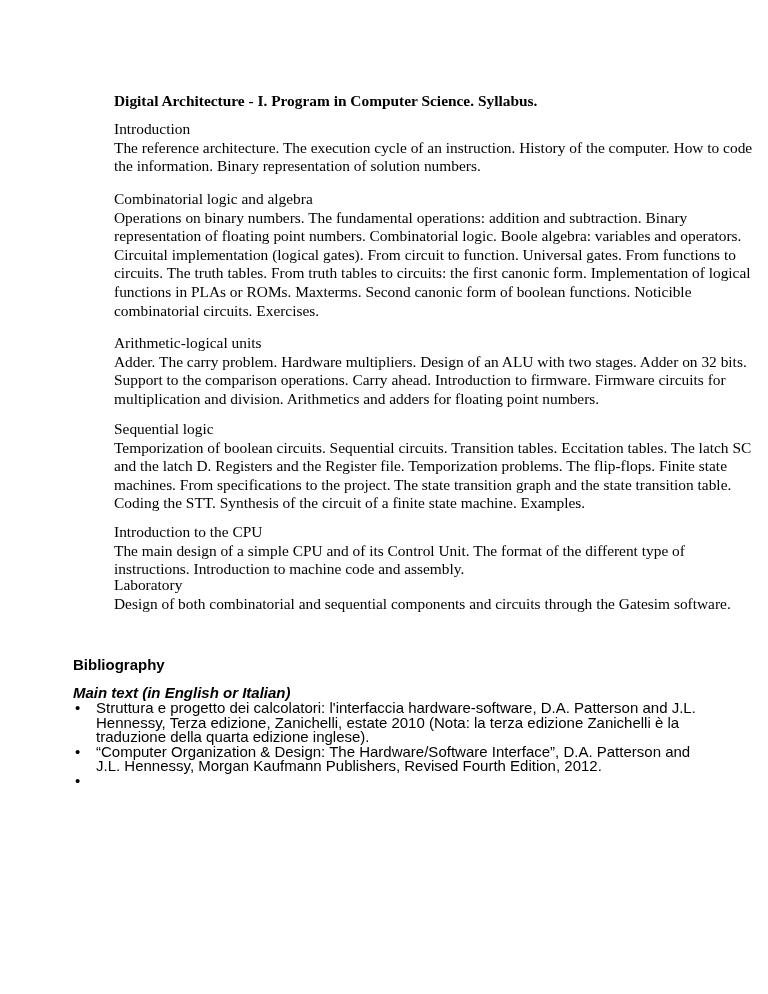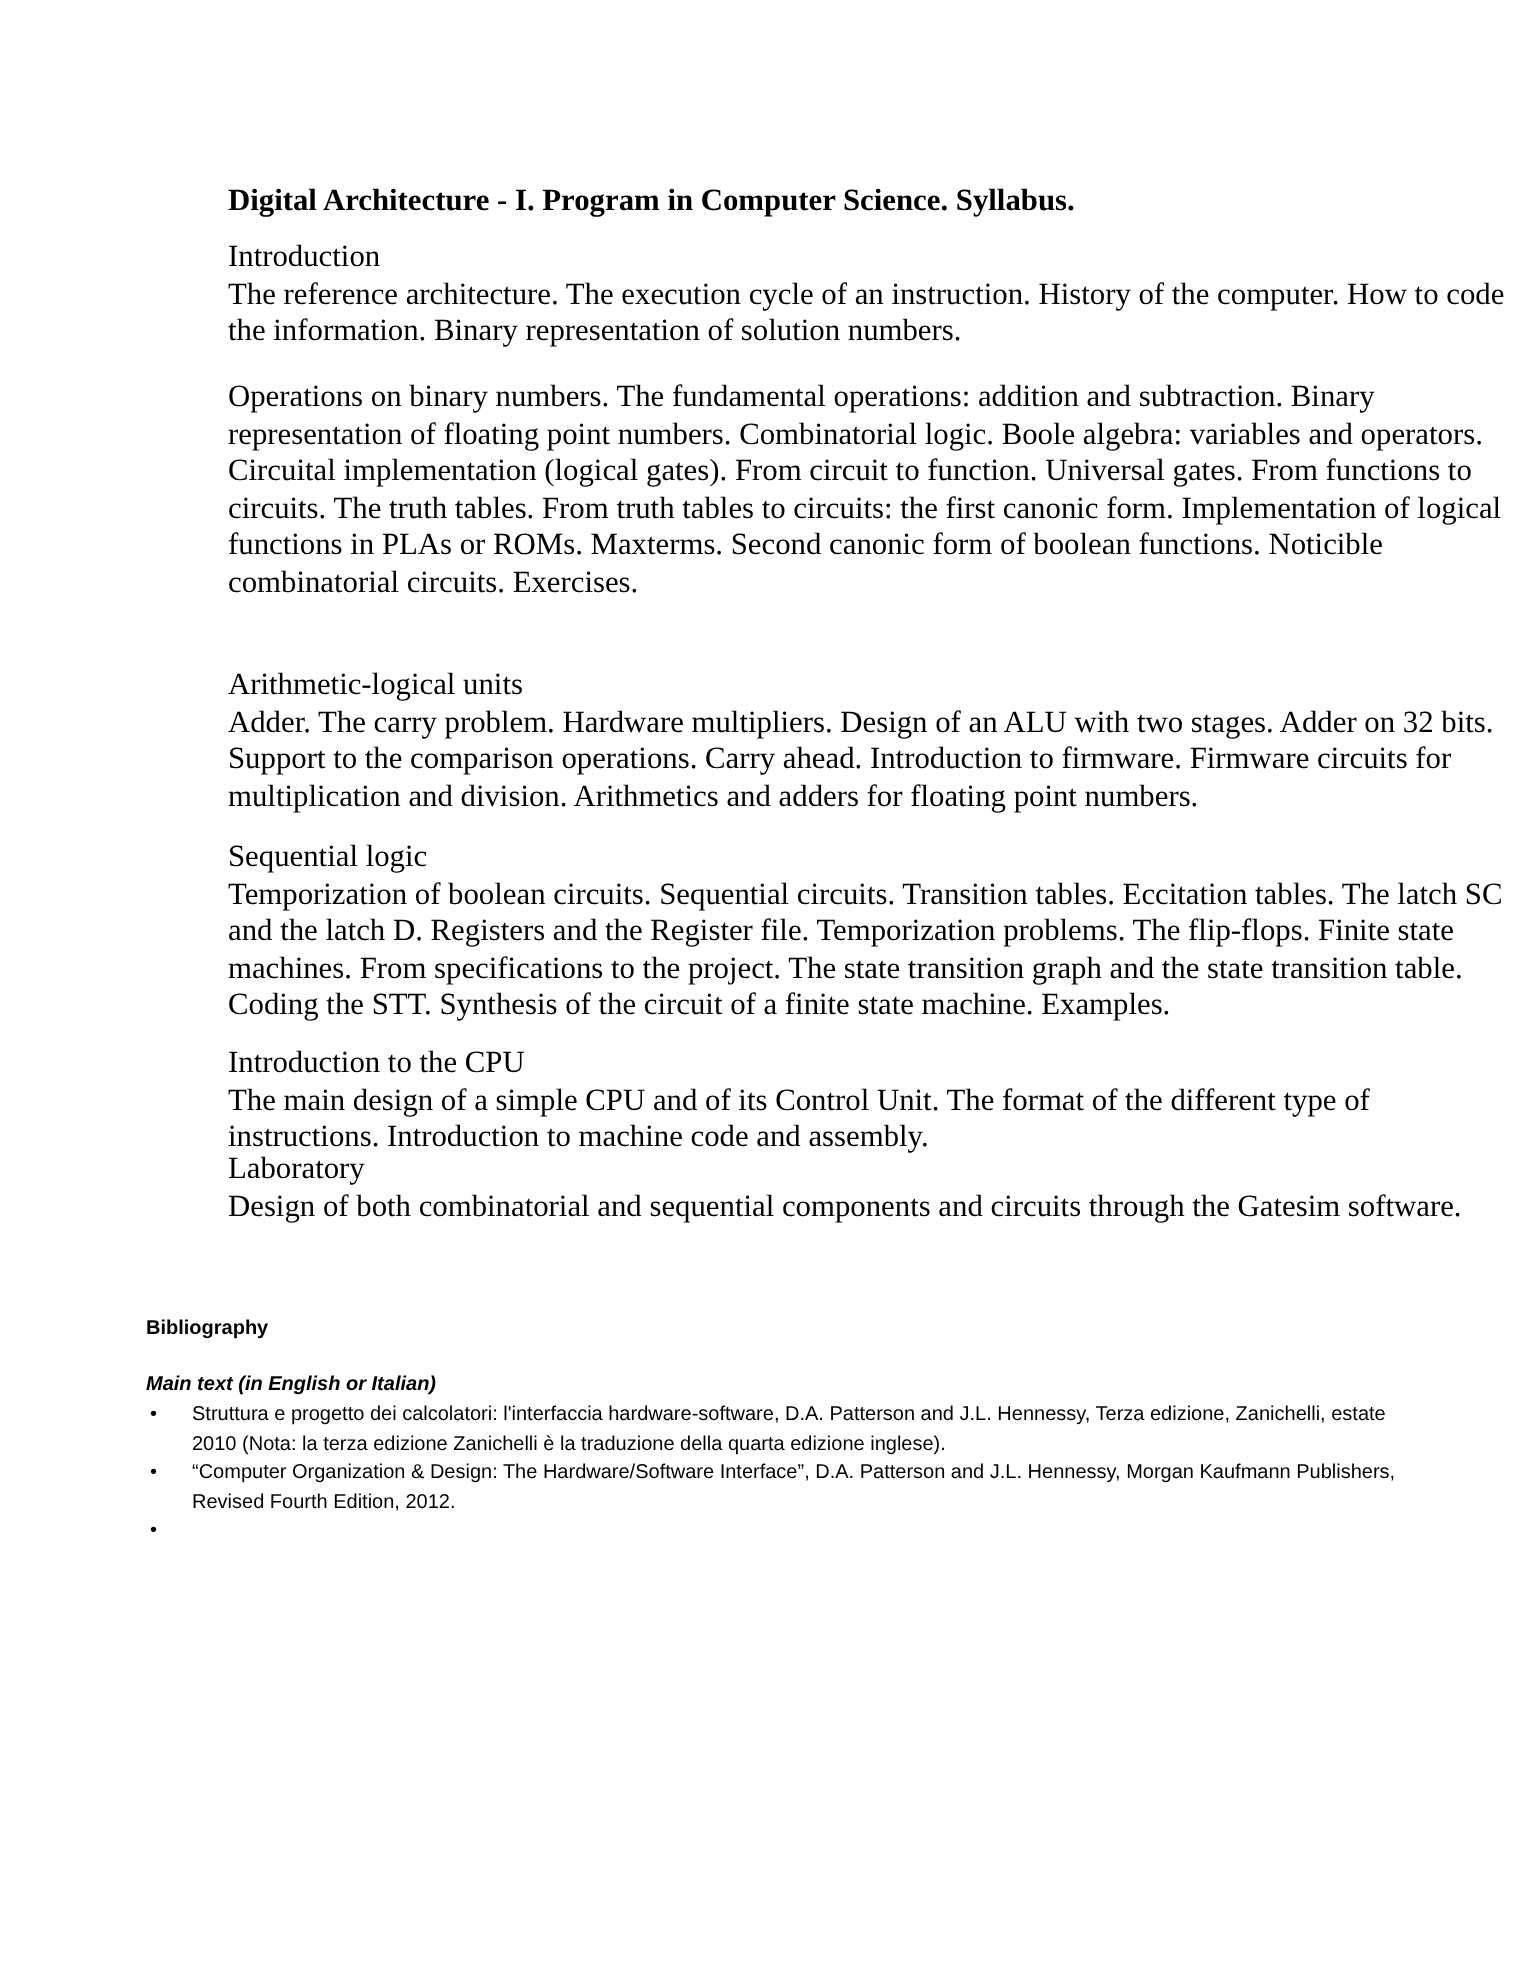--- a/index.html
+++ b/index.html
@@ -3,41 +3,42 @@
 <meta charset="utf-8">
 <style>
   html, body { margin: 0; padding: 0; background: #ffffff; }
   body { width: 768px; height: 994px; position: relative; overflow: hidden; color: #000; }
   .page { position: absolute; left: 73px; top: 0; width: 640px; }
   .serif { font-family: "Liberation Serif", serif; font-size: 15.4px; line-height: 18.6px; margin-left: 41px; }
   .title { position: absolute; top: 92px; left: 0; font-weight: bold; white-space: nowrap; }
   .section { position: absolute; left: 0; width: 640px; }
   .sec-head { font-weight: normal; display: block; }
   .sec-body { display: block; }
-  .sans { font-family: "Liberation Sans", sans-serif; font-size: 10px; line-height: 14.6px; }
+  .sans { font-family: "Liberation Sans", sans-serif; font-size: 15px; line-height: 14.6px; }
   .biblio-head { position: absolute; top: 658px; left: 0; font-weight: bold; }
   .biblio-sub { position: absolute; top: 686px; left: 0; font-weight: bold; font-style: italic; }
   .biblio-list { position: absolute; top: 701px; left: 0; width: 640px; margin: 0; padding: 0; list-style: none; }
   .biblio-list li { position: relative; padding-left: 23px; }
   .biblio-list li .bullet { position: absolute; left: 2px; top: 0; }
   .italic { font-style: italic; }
 </style>
 </head>
 <body>
 
 <div class="page">
 
   <div class="title serif">Digital Architecture - I. Program in Computer Science. Syllabus.</div>
 
   <div class="section serif" style="top:120px">
     <span class="sec-head">Introduction</span>
     <span class="sec-body">The reference architecture. The execution cycle of an instruction. History of the computer. How to code the information. Binary representation of solution numbers.</span>
   </div>
 
   <div class="section serif" style="top:190px">
+    <span class="sec-head">Combinatorial logic and algebra</span>
     <span class="sec-body">Operations on binary numbers. The fundamental operations: addition and subtraction. Binary representation of floating point numbers. Combinatorial logic. Boole algebra: variables and operators. Circuital implementation (logical gates). From circuit to function. Universal gates. From functions to circuits. The truth tables. From truth tables to circuits: the first canonic form. Implementation of logical functions in PLAs or ROMs. Maxterms. Second canonic form of boolean functions. Noticible combinatorial circuits. Exercises.</span>
   </div>
 
   <div class="section serif" style="top:334px">
     <span class="sec-head">Arithmetic-logical units</span>
     <span class="sec-body">Adder. The carry problem. Hardware multipliers. Design of an ALU with two stages. Adder on 32 bits. Support to the comparison operations. Carry ahead. Introduction to firmware. Firmware circuits for multiplication and division. Arithmetics and adders for floating point numbers.</span>
   </div>
 
   <div class="section serif" style="top:420px">
     <span class="sec-head">Sequential logic</span>

